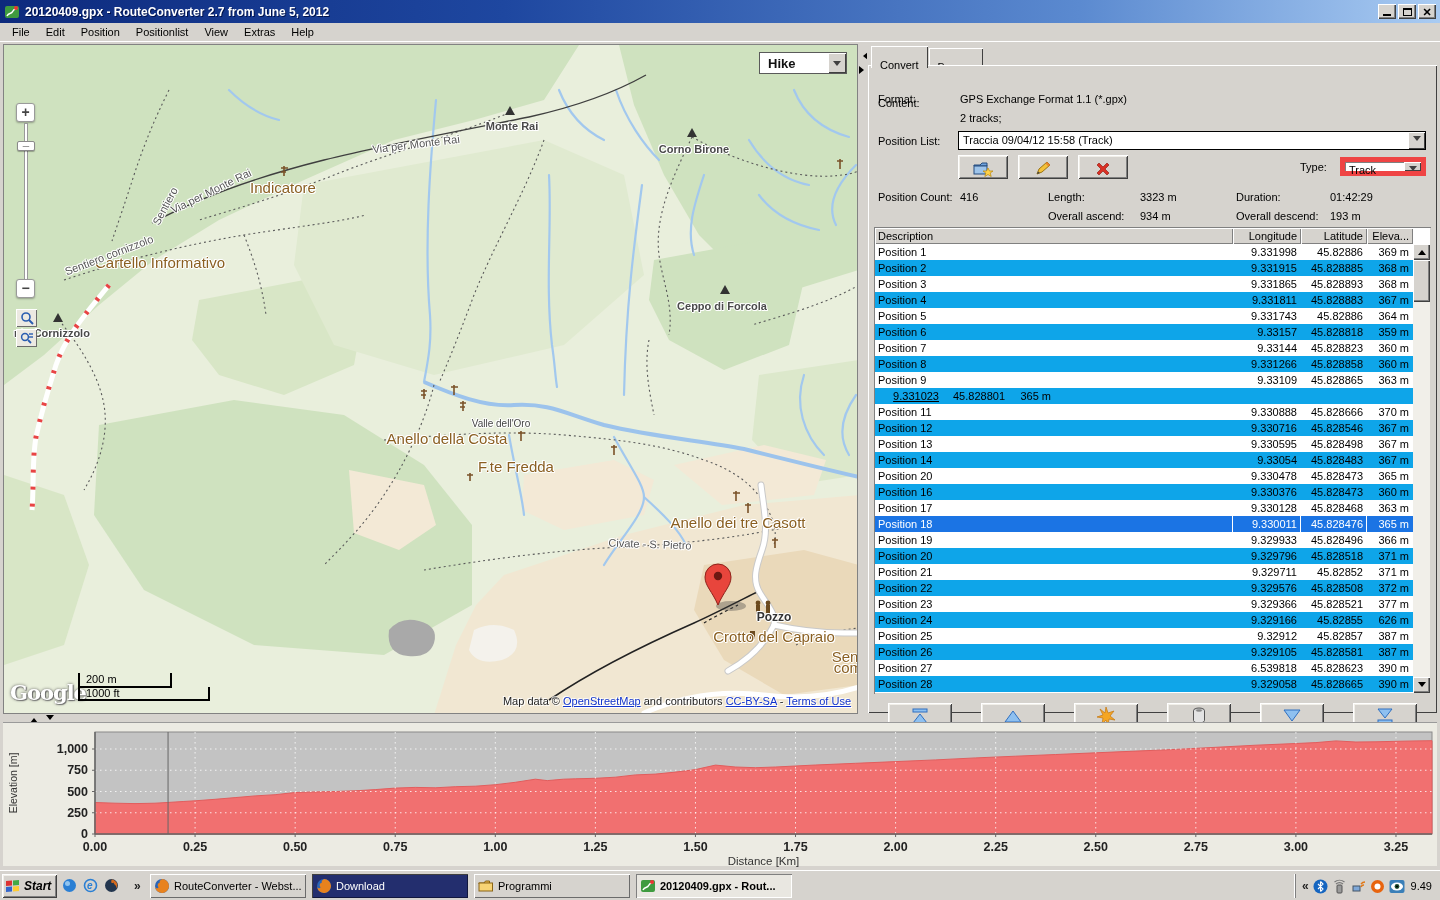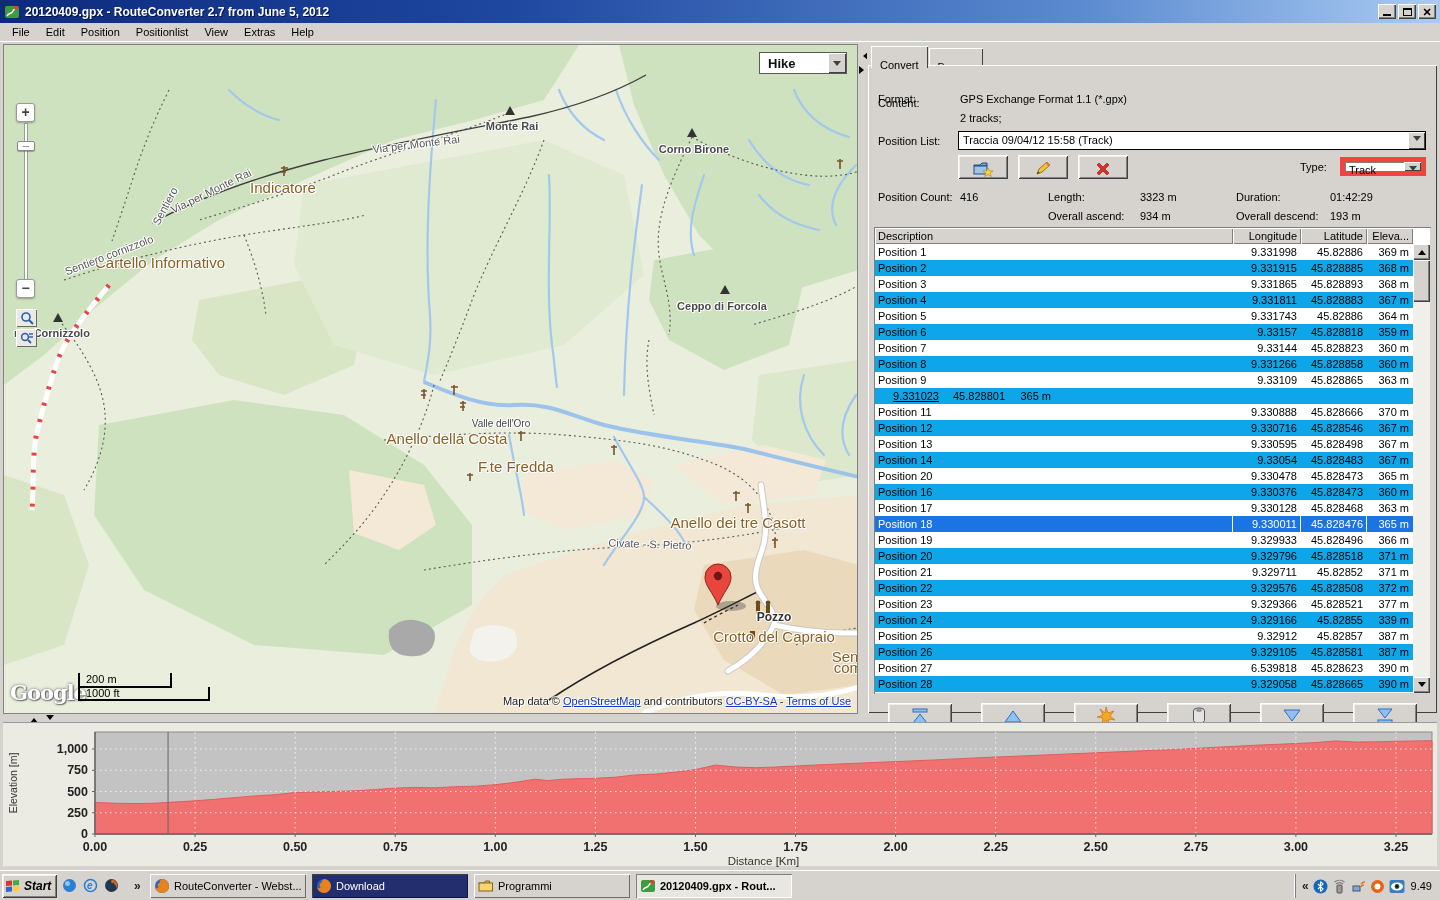--- a/index.html
+++ b/index.html
@@ -559,21 +559,21 @@
             <div class="trow">
               <div class="td" style="width: 358px;">Position 23</div>
               <div class="td num" style="width: 68px;">9.329366</div>
               <div class="td num" style="width: 66px;">45.828521</div>
               <div class="td num" style="width: 46px;">377 m</div>
             </div>
             <div class="trow alt">
               <div class="td" style="width: 358px;">Position 24</div>
               <div class="td num" style="width: 68px;">9.329166</div>
               <div class="td num" style="width: 66px;">45.82855</div>
-              <div class="td num" style="width: 46px;">339 m</div>
+              <div class="td num" style="width: 46px;">626 m</div>
             </div>
             <div class="trow">
               <div class="td" style="width: 358px;">Position 25</div>
               <div class="td num" style="width: 68px;">9.32912</div>
               <div class="td num" style="width: 66px;">45.82857</div>
               <div class="td num" style="width: 46px;">387 m</div>
             </div>
             <div class="trow alt">
               <div class="td" style="width: 358px;">Position 26</div>
               <div class="td num" style="width: 68px;">9.329105</div>

